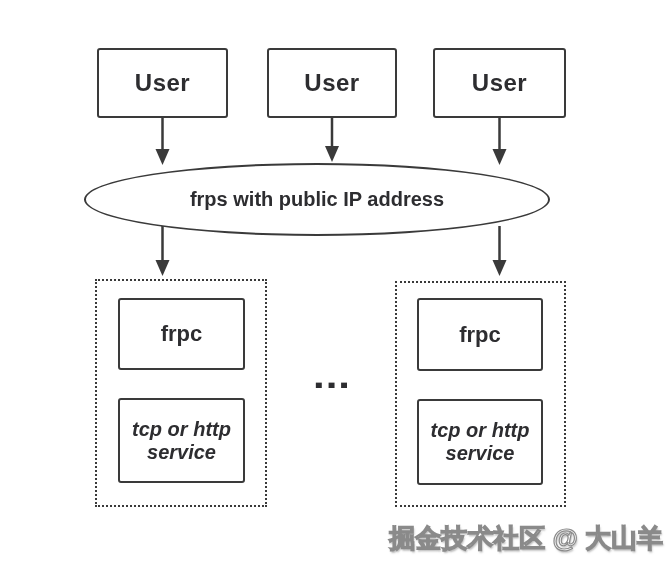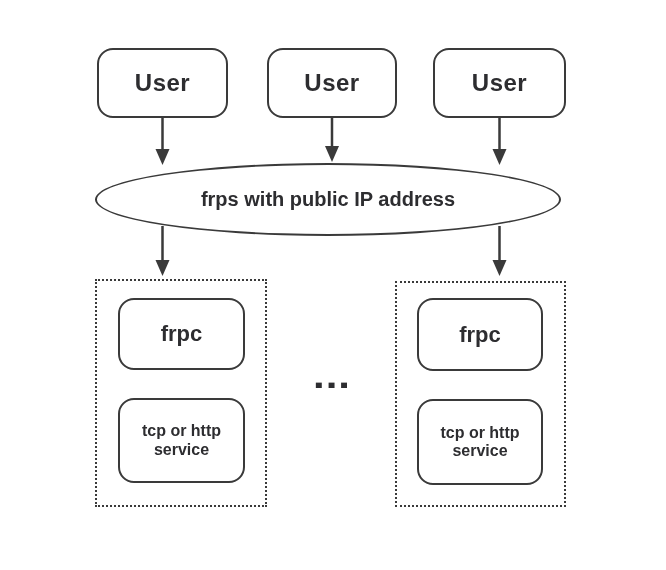--- a/index.html
+++ b/index.html
@@ -17,21 +17,21 @@
     overflow: hidden;
   }
   .canvas {
     position: relative;
     width: 666px; height: 570px;
     background: var(--background);
   }
   .node {
     position: absolute;
     border: 2px solid var(--line);
-    border-radius: 16px;
+    border-radius: 3px;
     background: var(--background);
     display: flex;
     align-items: center;
     justify-content: center;
     text-align: center;
     color: var(--text);
     font-weight: bold;
   }
   .user-box  { font-size: 24px; letter-spacing: 0.5px; }
   .ellipse {
@@ -45,21 +45,21 @@
     color: var(--text);
     font-weight: bold;
     font-size: 20px;
   }
   .client-group {
     position: absolute;
     border: 2px dotted var(--line);
     background: var(--background);
   }
   .frpc-box    { font-size: 22px; text-align: right; }
-  .service-box { font-size: 16px; line-height: 1.15; padding: 10px; }
+  .service-box { font-size: 20px; line-height: 1.15; padding: 10px; font-style: italic; }
   .arrow-layer {
     position: absolute;
     left: 0; top: 0;
     width: 666px; height: 570px;
     pointer-events: none;
   }
   .arrow line    { stroke: var(--line); stroke-width: 2.5; fill: none; }
   .arrow polygon { fill: var(--line); stroke: none; }
   .ellipsis-dots {
     position: absolute;
@@ -96,21 +96,21 @@
   <div class="node user-box" style="left:97px; top:48px; width:131px; height:70px;">
     <span>User</span>
   </div>
   <div class="node user-box" style="left:267px; top:48px; width:130px; height:70px;">
     <span>User</span>
   </div>
   <div class="node user-box" style="left:433px; top:48px; width:133px; height:70px;">
     <span>User</span>
   </div>
 
-  <div class="ellipse" style="left:95px; top:163px; width:466px; height:73px;">
+  <div class="ellipse" style="left:84px; top:163px; width:466px; height:73px;">
     <span>frps with public IP address</span>
   </div>
 
   <svg class="arrow-layer" viewBox="0 0 666 570">
     <g class="arrow">
       <line x1="162.5" y1="118" x2="162.5" y2="151"></line>
       <polygon points="155.5,149 169.5,149 162.5,165"></polygon>
     </g>
     <g class="arrow">
       <line x1="332" y1="118" x2="332" y2="148"></line>
@@ -143,14 +143,15 @@
   </div>
 
   <div class="client-group" style="left:395px; top:281px; width:171px; height:226px;"></div>
   <div class="node frpc-box" style="left:417px; top:298px; width:126px; height:73px;">
     <span>frpc</span>
   </div>
   <div class="node service-box" style="left:417px; top:399px; width:126px; height:86px;">
     <span>tcp or http service</span>
   </div>
 
+  <div class="watermark">掘金技术社区 @ 大山羊</div>
 
 </div>
 
 </body></html>

